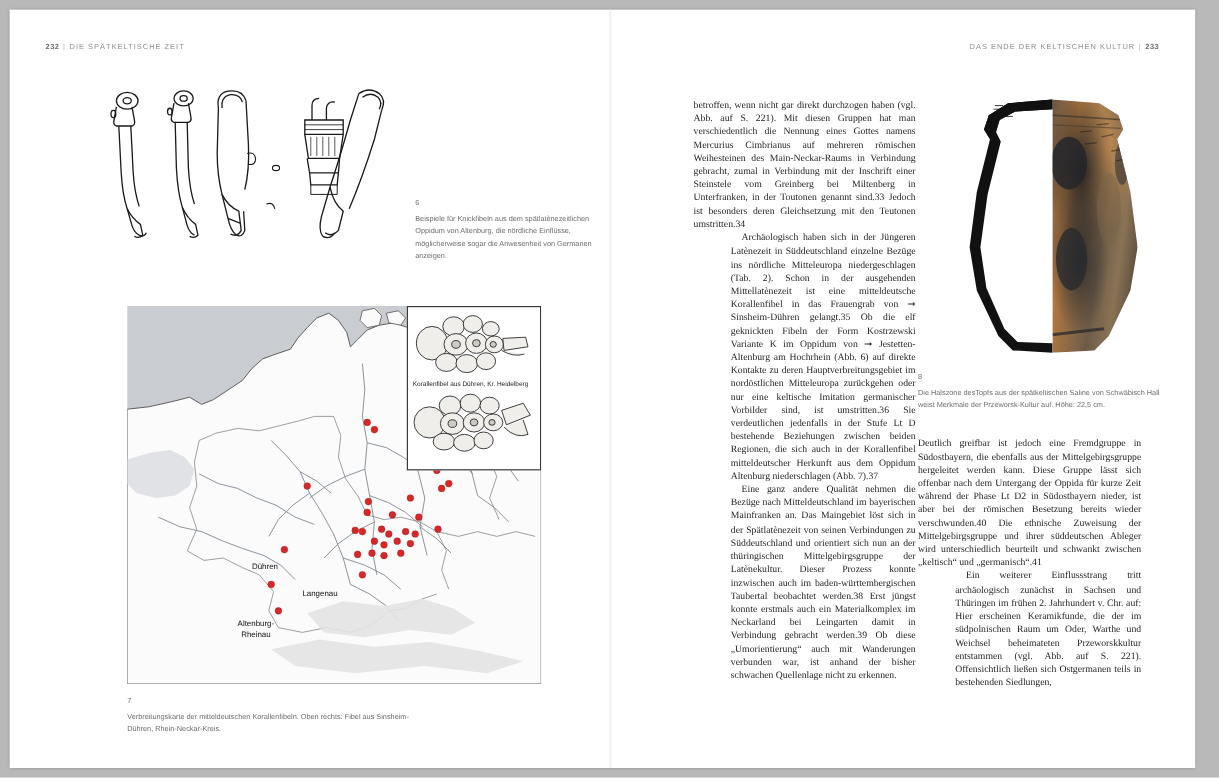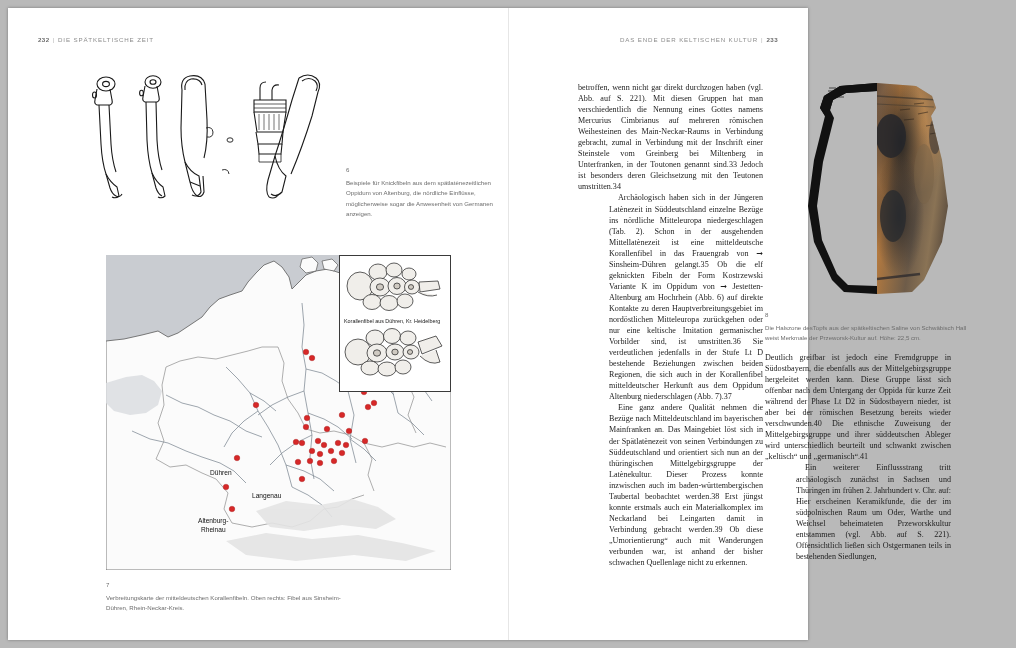--- a/index.html
+++ b/index.html
@@ -4,21 +4,21 @@
 <style>
   html,body{margin:0;padding:0;}
   body{
     width:1016px;height:648px;
     background:#b9b9b9;
     font-family:"Liberation Sans", sans-serif;
     overflow:hidden;
   }
   .spread{
     position:absolute;left:8px;top:8px;
-    width:800px;height:632px;
+    width:988px;height:632px;
     background:#ffffff;
     box-shadow:0 0 3px rgba(0,0,0,.35);
   }
   .gutter{
     position:absolute;left:500px;top:0;width:1px;height:632px;
     background:#e6e6e6;
   }
   
   .runhead{
     position:absolute;top:28px;
@@ -73,21 +73,21 @@
     font-family:"Liberation Serif", serif;
     font-size:8.1px;line-height:1.365;
     color:#1d1d1d;
     text-align:justify;
     -webkit-hyphens:none;hyphens:none;
   }
   .col p{margin:0;}
   .col p + p{text-indent:9px;margin-left:31px;}
 
   .colA{left:570px;top:74px;width:185px;}
-  .colB{left:757px;top:344px;width:186px;font-family:Liberation Serif, serif;}
+  .colB{left:757px;top:356px;width:186px;font-family:Liberation Serif, serif;}
 </style>
 </head>
 <body>
 
 <div class="spread">
   <div class="gutter"></div>
 
   <div class="runhead left">
     <span class="folio">232</span><span class="bar">|</span><span>DIE SPÄTKELTISCHE ZEIT</span>
   </div>

